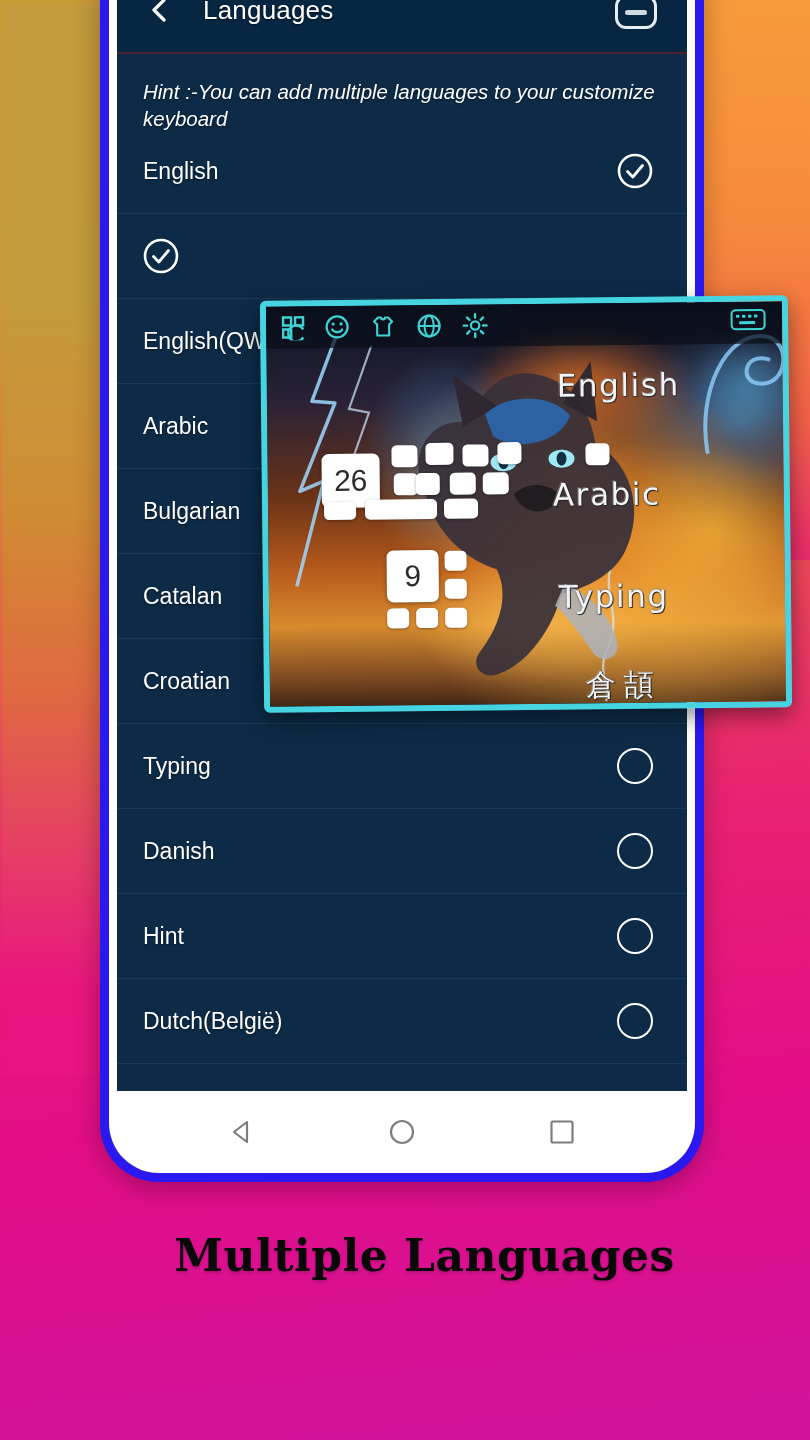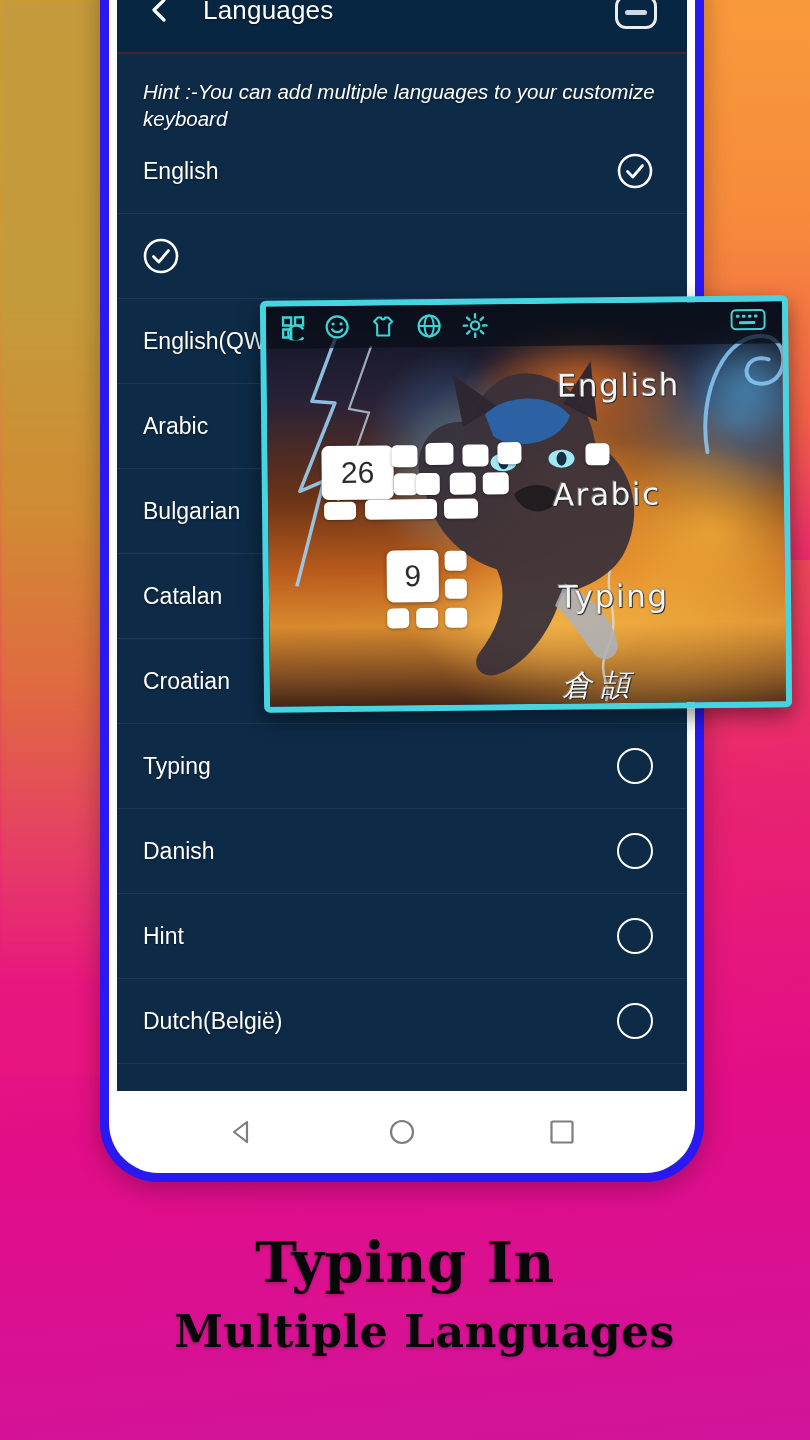--- a/index.html
+++ b/index.html
@@ -146,38 +146,38 @@
   .key {
     position:absolute; background:#ffffff; border-radius:5px;
     box-shadow:0 1px 3px rgba(0,0,0,0.35);
   }
   .badge-key {
     position:absolute; background:#ffffff; border-radius:7px;
     display:flex; align-items:center; justify-content:center;
     color:#2a2a2a; font-weight:400;
     box-shadow:0 1px 4px rgba(0,0,0,0.4);
   }
-  #key26 { left:54px; top:140px; width:72px; height:54px; font-size:30px;text-align:right; }
+  #key26 { left:54px; top:148px; width:58px; height:54px; font-size:30px;text-align:right; }
   #key9  { left:118px; top:245px; width:52px; height:52px; font-size:30px; }
 
   
   .ov-lang {
     position:absolute;
     color:#f2f4f6; font-size:31px; font-weight:400;
     letter-spacing:1.6px;
     text-shadow:
       0 0 2px rgba(0,0,0,0.9),
       1px 1px 0 rgba(50,50,50,0.9),
       -1px -1px 0 rgba(255,255,255,0.35);
     font-family:"DejaVu Sans", sans-serif;
   }
   #ov-en  { left:290px; top:64px; }
   #ov-ar  { left:285px; top:173px; }
   #ov-hi  { left:290px; top:275px; }
-  #ov-cj  { left:292px; top:362px; font-size:30px; letter-spacing:8px;font-style:italic; }
+  #ov-cj  { left:316px; top:362px; font-size:30px; letter-spacing:8px; }
 
   
   #navbar {
     position:absolute; left:0; bottom:0; right:0; height:82px;
     background:#ffffff;
     display:flex; align-items:center; justify-content:center; gap:126px;
   }
   .nav-btn { width:34px; height:34px; position:relative; }
 
   
@@ -428,15 +428,14 @@
     <div class="key" style="left:176px;top:303px;width:22px;height:20px;"></div>
 
     <div class="ov-lang" id="ov-en">English</div>
     <div class="ov-lang" id="ov-ar">Arabic</div>
     <div class="ov-lang" id="ov-hi">Typing</div>
     <div class="ov-lang" id="ov-cj">倉頡</div>
   </div>
 </div>
 
 <div id="caption">
-  <div class="cap-line" id="cap1">Typing In</div>
   <div class="cap-line" id="cap2">Multiple Languages</div>
 </div>
 
 </body></html>

